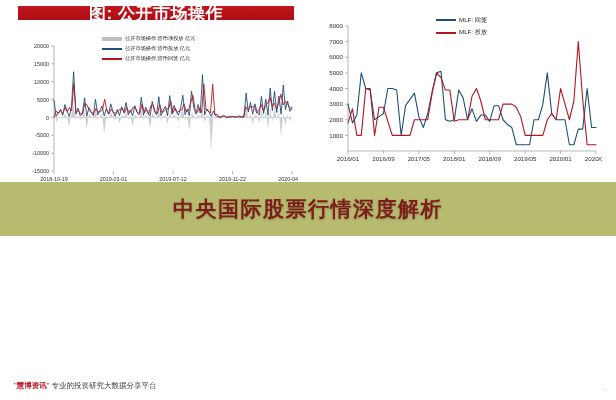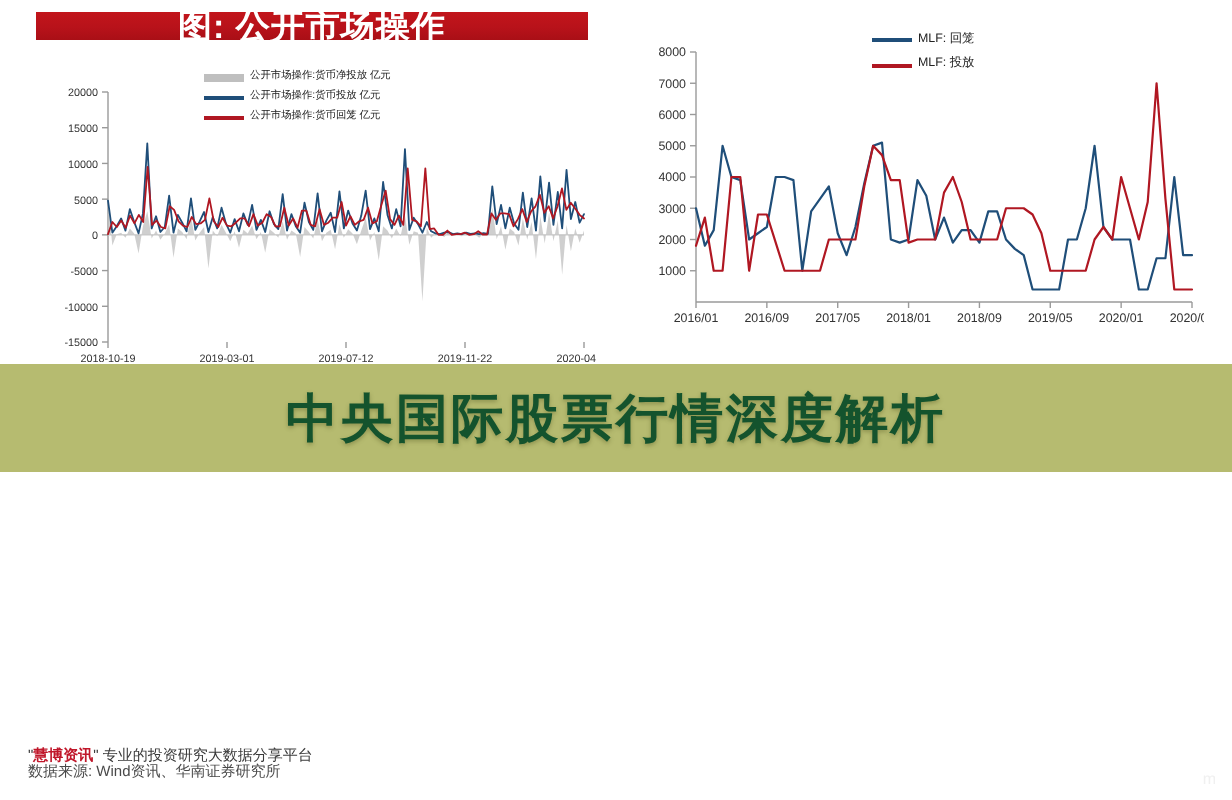--- a/index.html
+++ b/index.html
@@ -61,22 +61,22 @@
   #overlay-band {
     position: absolute;
     left: 0; top: 182px;
     width: 616px; height: 54px;
     background: rgba(170,176,88,0.86);
     display: flex;
     align-items: center;
     justify-content: center;
   }
   #overlay-title {
-    color: #14532d;
-    font-size: 26px;
+    color: #7f1d1d;
+    font-size: 21px;
     font-weight: bold;
     letter-spacing: 1.5px;
     text-shadow: 0 1px 2px rgba(90,95,40,.45);
   }
 
   
   #footer {
     position: absolute;
     left: 14px; bottom: 8px;
     font-size: 7.5px;
@@ -211,19 +211,16 @@
   </div>
 
   <div id="overlay-band">
     <span id="overlay-title">中央国际股票行情深度解析</span>
   </div>
 
   <div id="footer">
     <div class="f-line">
       <span>"</span><span class="brand">慧博资讯</span><span>"</span><span> 专业的投资研究大数据分享平台</span>
     </div>
-    <div class="f-line stacked">
-      <span>数据来源: Wind资讯、华南证券研究所</span>
-    </div>
   </div>
 
   <div id="corner-mark">m</div>
 </div>
 
 </body></html>

